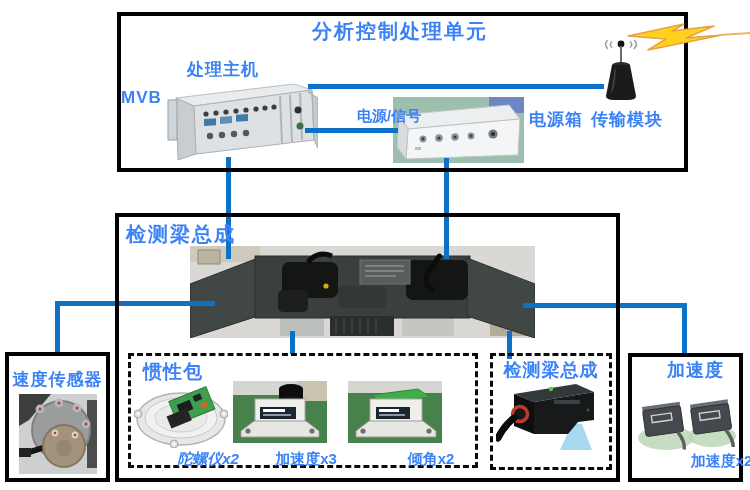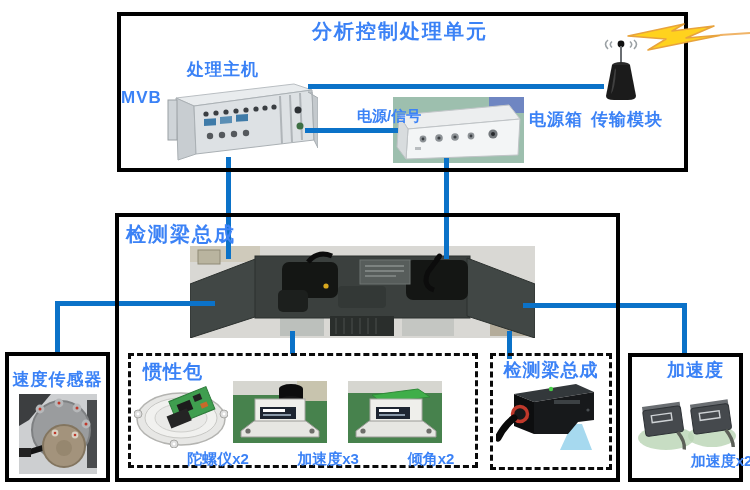--- a/index.html
+++ b/index.html
@@ -180,38 +180,38 @@
     <circle cx="40" cy="60" r="4" fill="#dedede" stroke="#a8a8a5"></circle>
       <circle cx="40" cy="60" r="1.4" fill="#fff"></circle>
     <g transform="rotate(-22 56 22)">
       <rect x="38" y="10" width="40" height="24" fill="#3f9e4f" stroke="#2d7a3a"></rect>
       <rect x="44" y="16" width="14" height="10" fill="#1c1c1c"></rect>
       <rect x="62" y="14" width="8" height="6" fill="#222"></rect>
       <rect x="66" y="24" width="7" height="5" fill="#c96a2a"></rect>
     </g>
     <rect x="34" y="28" width="22" height="13" fill="#242424" transform="rotate(-22 45 34)"></rect>
   </svg>
-  <div class="lbl t15 lbl-center" style="left:138px;top:450px;width:88px;">陀螺仪x2</div>
+  <div class="lbl t15 lbl-center" style="left:128px;top:450px;width:88px;font-style:italic;">陀螺仪x2</div>
 
   <svg class="photo" style="left:233px;top:381px;" width="94" height="62" viewBox="0 0 94 62">
     <rect x="0" y="0" width="94" height="62" fill="#47824d"></rect>
     <rect x="0" y="0" width="94" height="14" fill="#d6d6d0"></rect>
     <rect x="64" y="0" width="30" height="20" fill="#c8c4ae"></rect>
     <ellipse cx="58" cy="8" rx="12" ry="5" fill="#0d0d0d"></ellipse>
     <rect x="46" y="8" width="24" height="12" fill="#0d0d0d"></rect>
     <ellipse cx="58" cy="20" rx="12" ry="5" fill="#161616"></ellipse>
     <rect x="22" y="18" width="50" height="24" fill="#efefeb" stroke="#a8a8a4"></rect>
     <rect x="27" y="26" width="36" height="12" fill="#1d2531"></rect>
     <rect x="30" y="28" width="22" height="3" fill="#fff"></rect>
     <rect x="30" y="33" width="28" height="2" fill="#8898a8"></rect>
     <polygon points="8,50 21,40 73,40 86,50 86,56 8,56" fill="#e6e6e2" stroke="#9a9a96"></polygon>
     <circle cx="15" cy="50" r="2.6" fill="#6e6e6a"></circle>
       <circle cx="79" cy="50" r="2.6" fill="#6e6e6a"></circle>
   </svg>
-  <div class="lbl t15 lbl-center" style="left:247px;top:450px;width:90px;">加速度x3</div>
+  <div class="lbl t15 lbl-center" style="left:225px;top:450px;width:90px;">加速度x3</div>
 
   <svg class="photo" style="left:348px;top:381px;" width="94" height="62" viewBox="0 0 94 62">
     <rect x="0" y="0" width="94" height="62" fill="#47824d"></rect>
     <rect x="0" y="0" width="94" height="12" fill="#d6d6d0"></rect>
     <polygon points="24,14 70,8 82,16 34,22" fill="#3fae49" stroke="#2f8a38"></polygon>
     <rect x="22" y="18" width="52" height="24" fill="#efefeb" stroke="#a8a8a4"></rect>
     <rect x="28" y="26" width="34" height="12" fill="#1d2531"></rect>
     <rect x="31" y="28" width="20" height="3" fill="#fff"></rect>
     <rect x="31" y="33" width="26" height="2" fill="#8898a8"></rect>
     <polygon points="8,50 21,40 75,40 88,50 88,56 8,56" fill="#e6e6e2" stroke="#9a9a96"></polygon>

